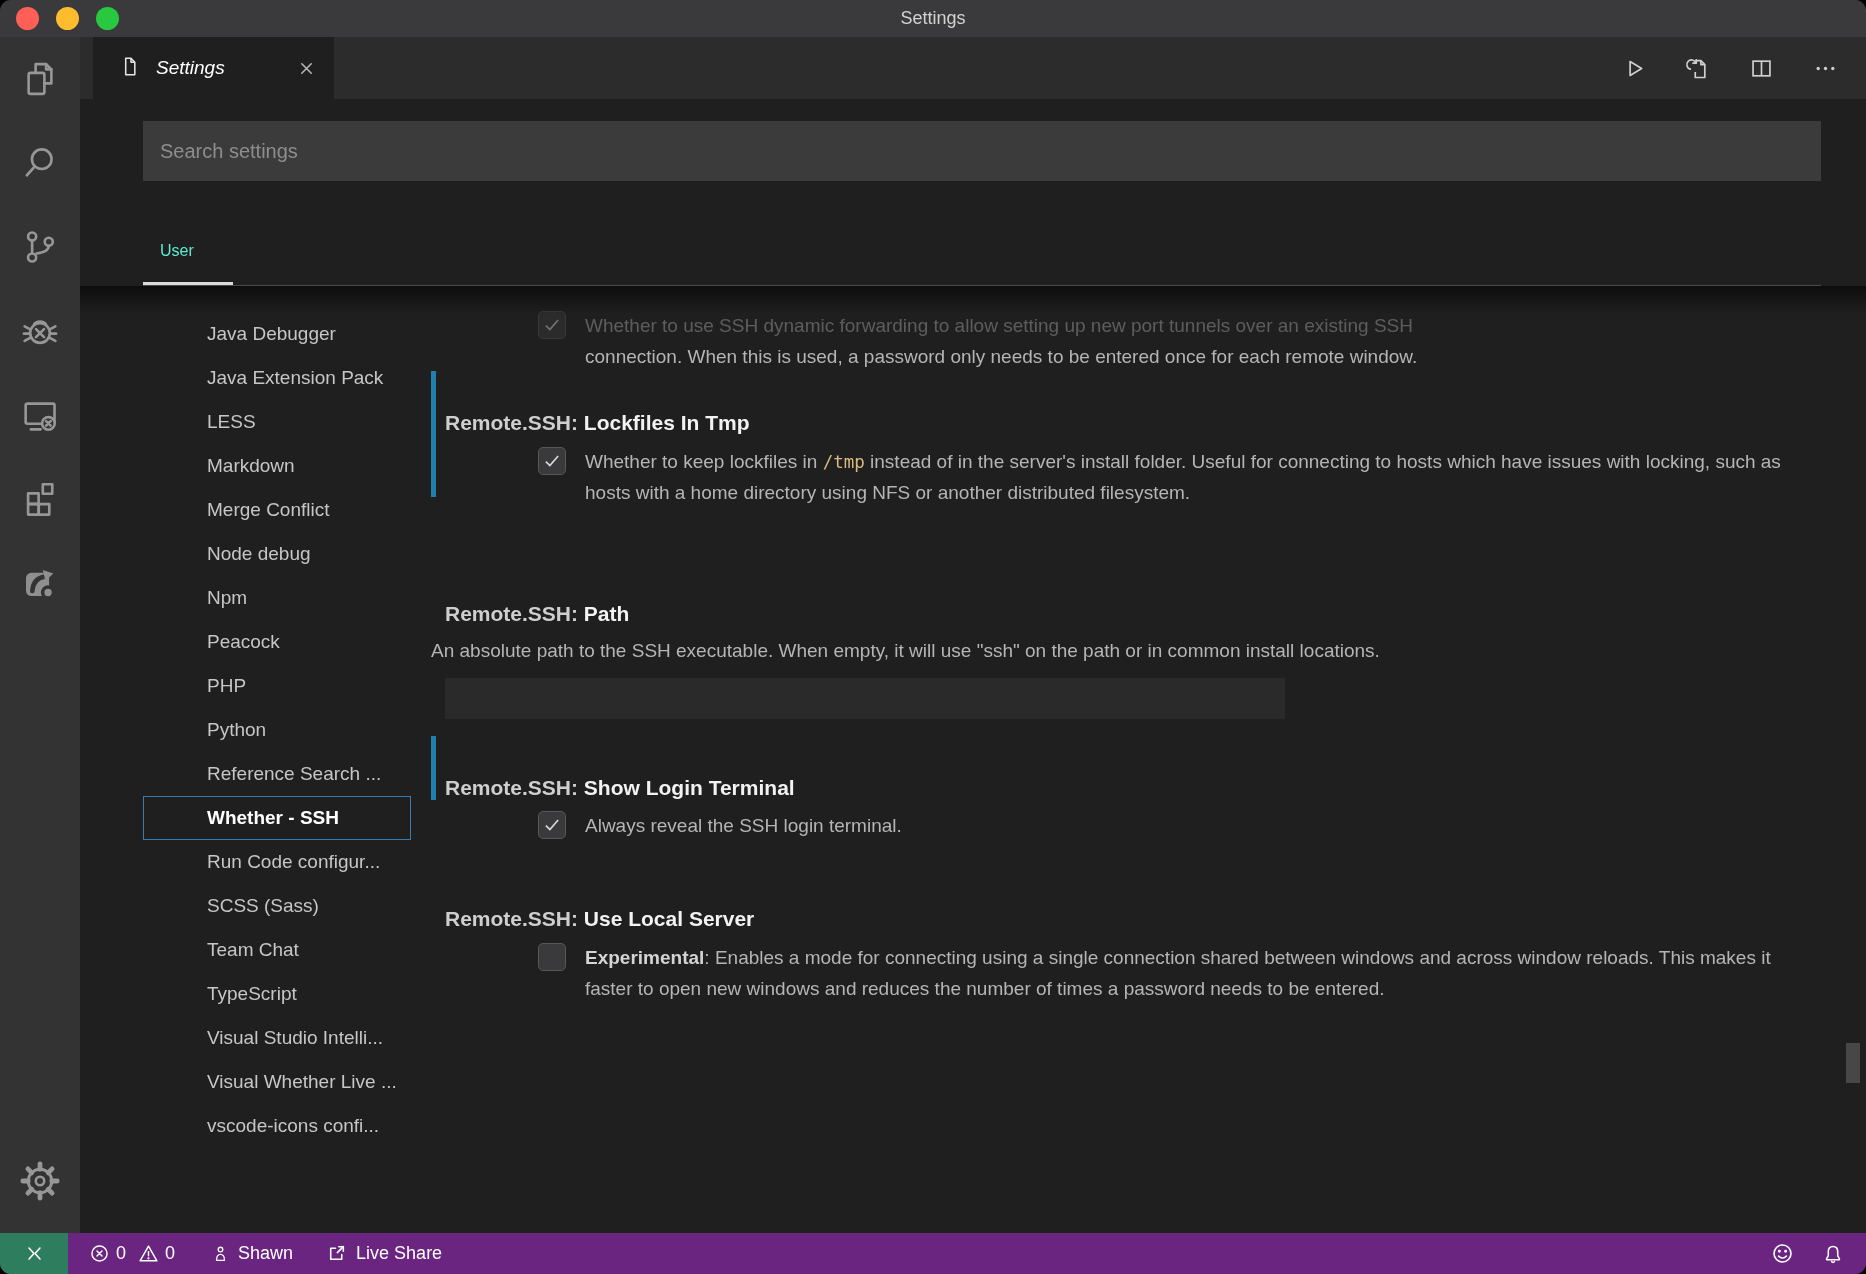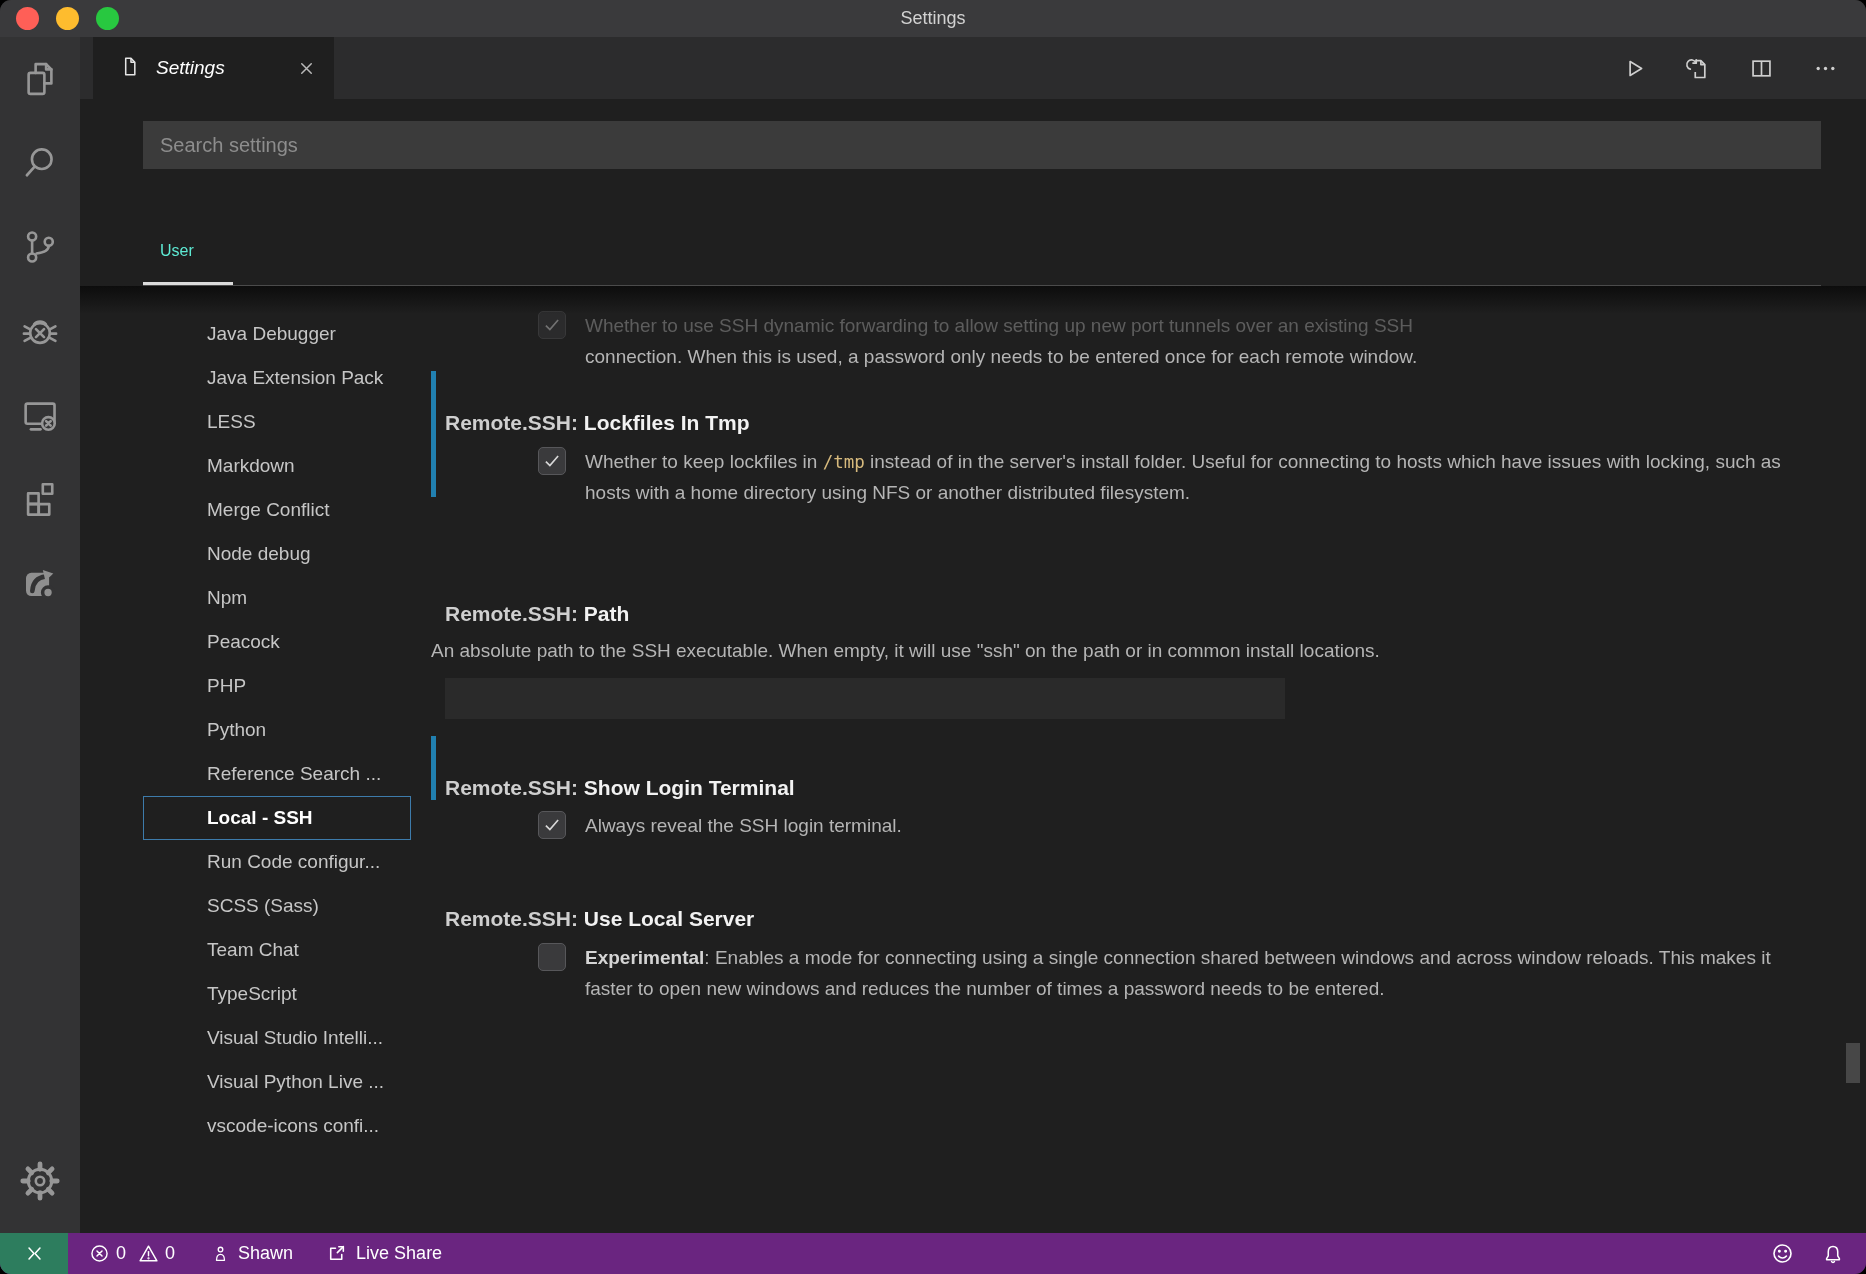--- a/index.html
+++ b/index.html
@@ -21,21 +21,21 @@
 
   
   .editor{position:absolute;top:37px;left:80px;right:0;bottom:41px;background:#1f1f1f;overflow:hidden;}
   .tabbar{position:absolute;top:0;left:0;right:0;height:62px;background:#2c2c2d;}
   .tab{position:absolute;left:13px;top:0;width:241px;height:62px;background:#1f1f1f;display:flex;align-items:center;box-sizing:border-box;padding:0 18px 0 26px;}
   .tab-label{font-style:italic;color:#fff;font-size:19px;margin-left:14px;}
   .tab-close{margin-left:auto;display:flex;}
   .editor-actions{position:absolute;right:27px;top:0;height:62px;display:flex;align-items:center;gap:37px;}
   .editor-actions .ea{display:flex;}
 
-  .search-input{position:absolute;top:84px;left:63px;width:1678px;height:48px;background:#3b3b3b;border:none;outline:none;color:#ddd;font-size:20px;padding:0 17px;box-sizing:border-box;}
+  .search-input{position:absolute;top:84px;left:63px;width:1678px;height:60px;background:#3b3b3b;border:none;outline:none;color:#ddd;font-size:20px;padding:0 17px;box-sizing:border-box;}
   .search-input::placeholder{color:#8d8d8d;}
   .scope-label{position:absolute;top:201px;left:80px;font-size:16px;color:#5eead4;line-height:26px;text-align:right;}
   .scope-underline{position:absolute;top:245px;left:63px;width:90px;height:3px;background:#dadada;}
   .header-divider{position:absolute;top:248px;left:63px;width:1678px;height:1px;background:#4b4b4b;}
   .scroll-shade{position:absolute;top:249px;left:0;right:0;height:28px;background:linear-gradient(to bottom,rgba(8,8,8,.8),rgba(8,8,8,0));z-index:6;pointer-events:none;}
 
   
   .toc{position:absolute;top:275px;left:63px;width:268px;}
   .toc-item{height:44px;display:flex;align-items:center;padding-left:63px;box-sizing:border-box;color:#c6c6c6;font-size:19px;border:1px solid transparent;white-space:nowrap;}
   .toc-item.selected{color:#fff;font-weight:bold;border-color:var(--selected-outline,#3d7bab);}
@@ -250,21 +250,21 @@
         <div class="toc-item">
           <span>Python</span>
         </div>
 
         <div class="toc-item">
           <span>Reference Search ...</span>
         </div>
 
 
         <div class="toc-item selected">
-          <span>Local - SSH</span>
+          <span>Whether - SSH</span>
         </div>
 
         <div class="toc-item">
           <span>Run Code configur...</span>
         </div>
 
         <div class="toc-item">
           <span>SCSS (Sass)</span>
         </div>
 
@@ -274,21 +274,21 @@
 
         <div class="toc-item">
           <span>TypeScript</span>
         </div>
 
         <div class="toc-item">
           <span>Visual Studio Intelli...</span>
         </div>
 
         <div class="toc-item">
-          <span>Visual Python Live ...</span>
+          <span>Visual Whether Live ...</span>
         </div>
 
         <div class="toc-item">
           <span>vscode-icons confi...</span>
         </div>
       </div>
 
     <div class="setting s-clip">
       <div class="desc-row">
         <div class="checkbox">

